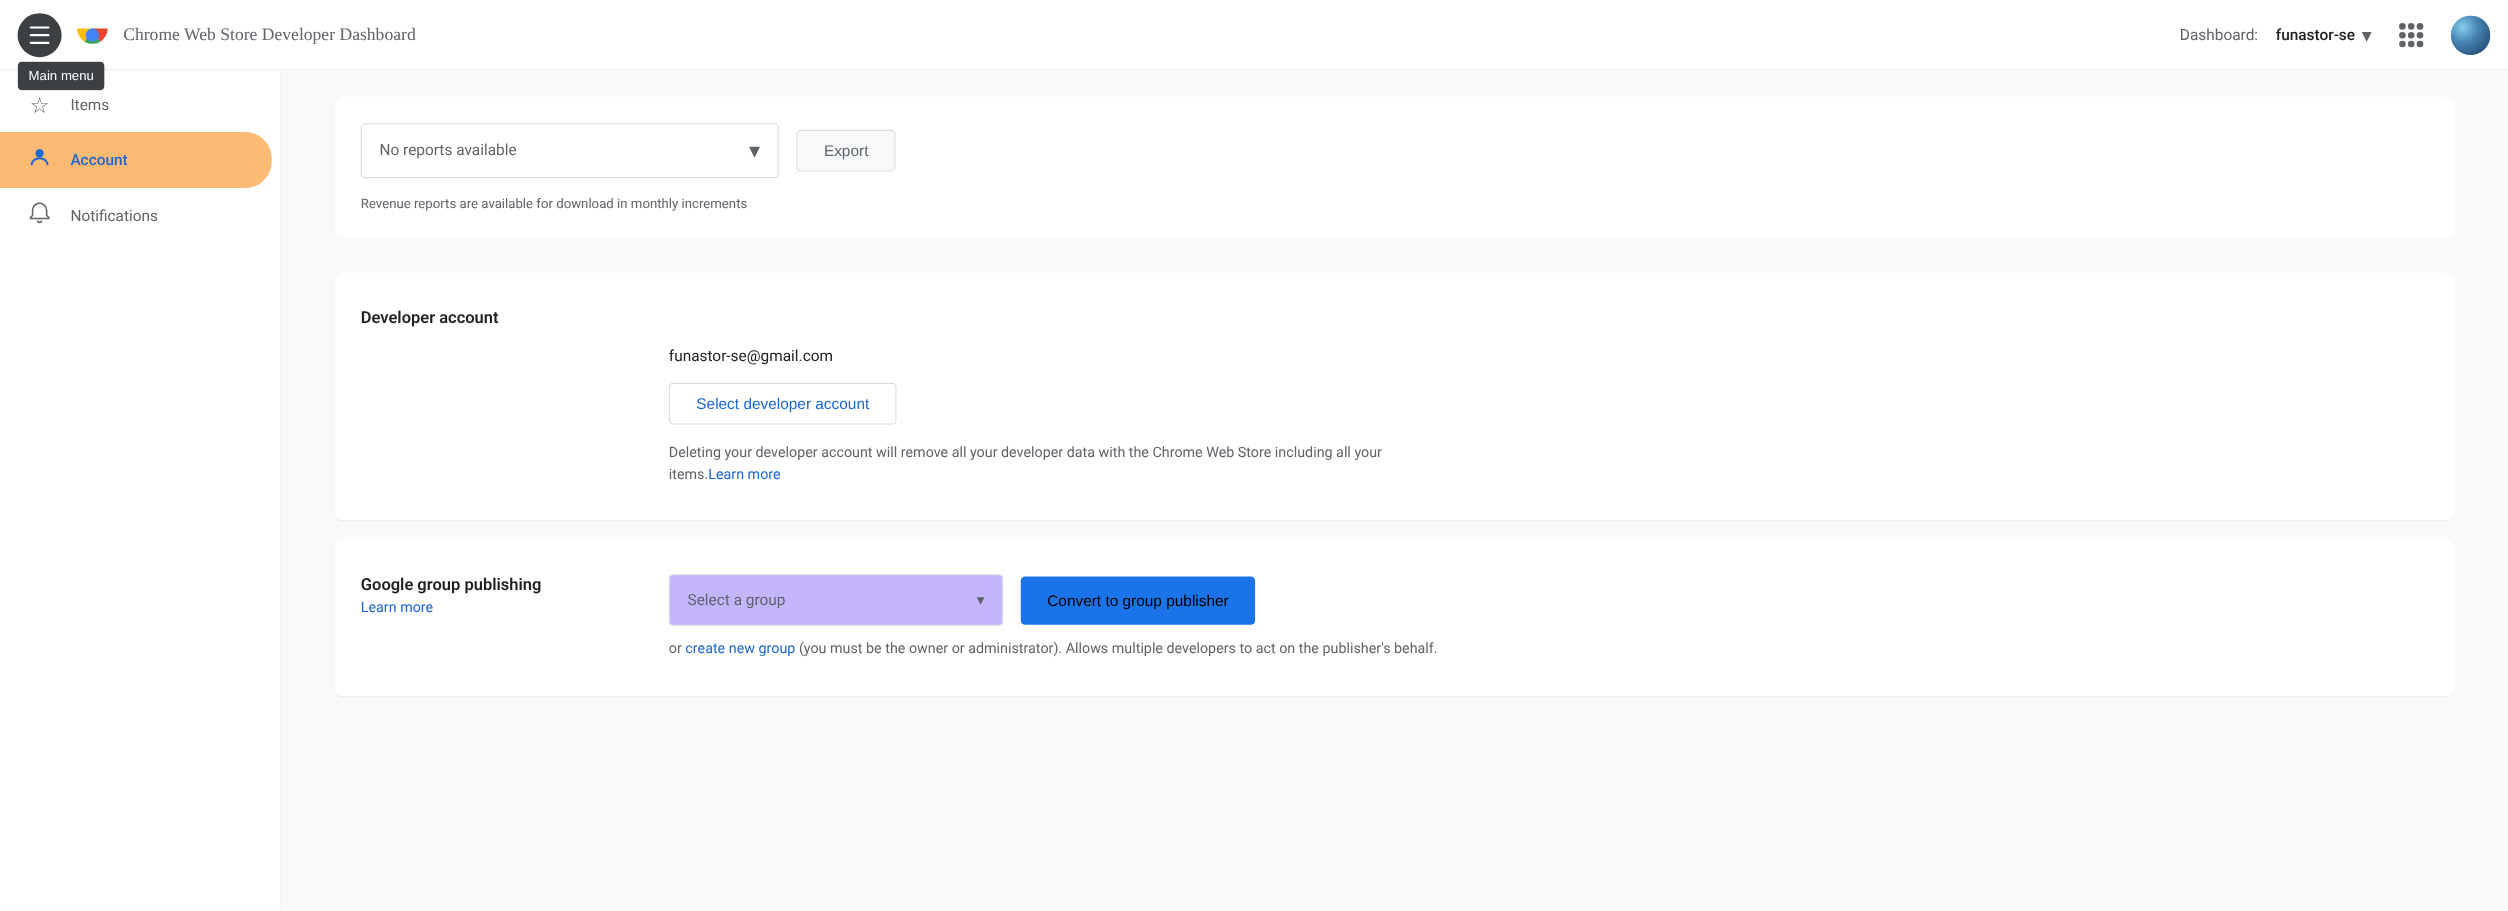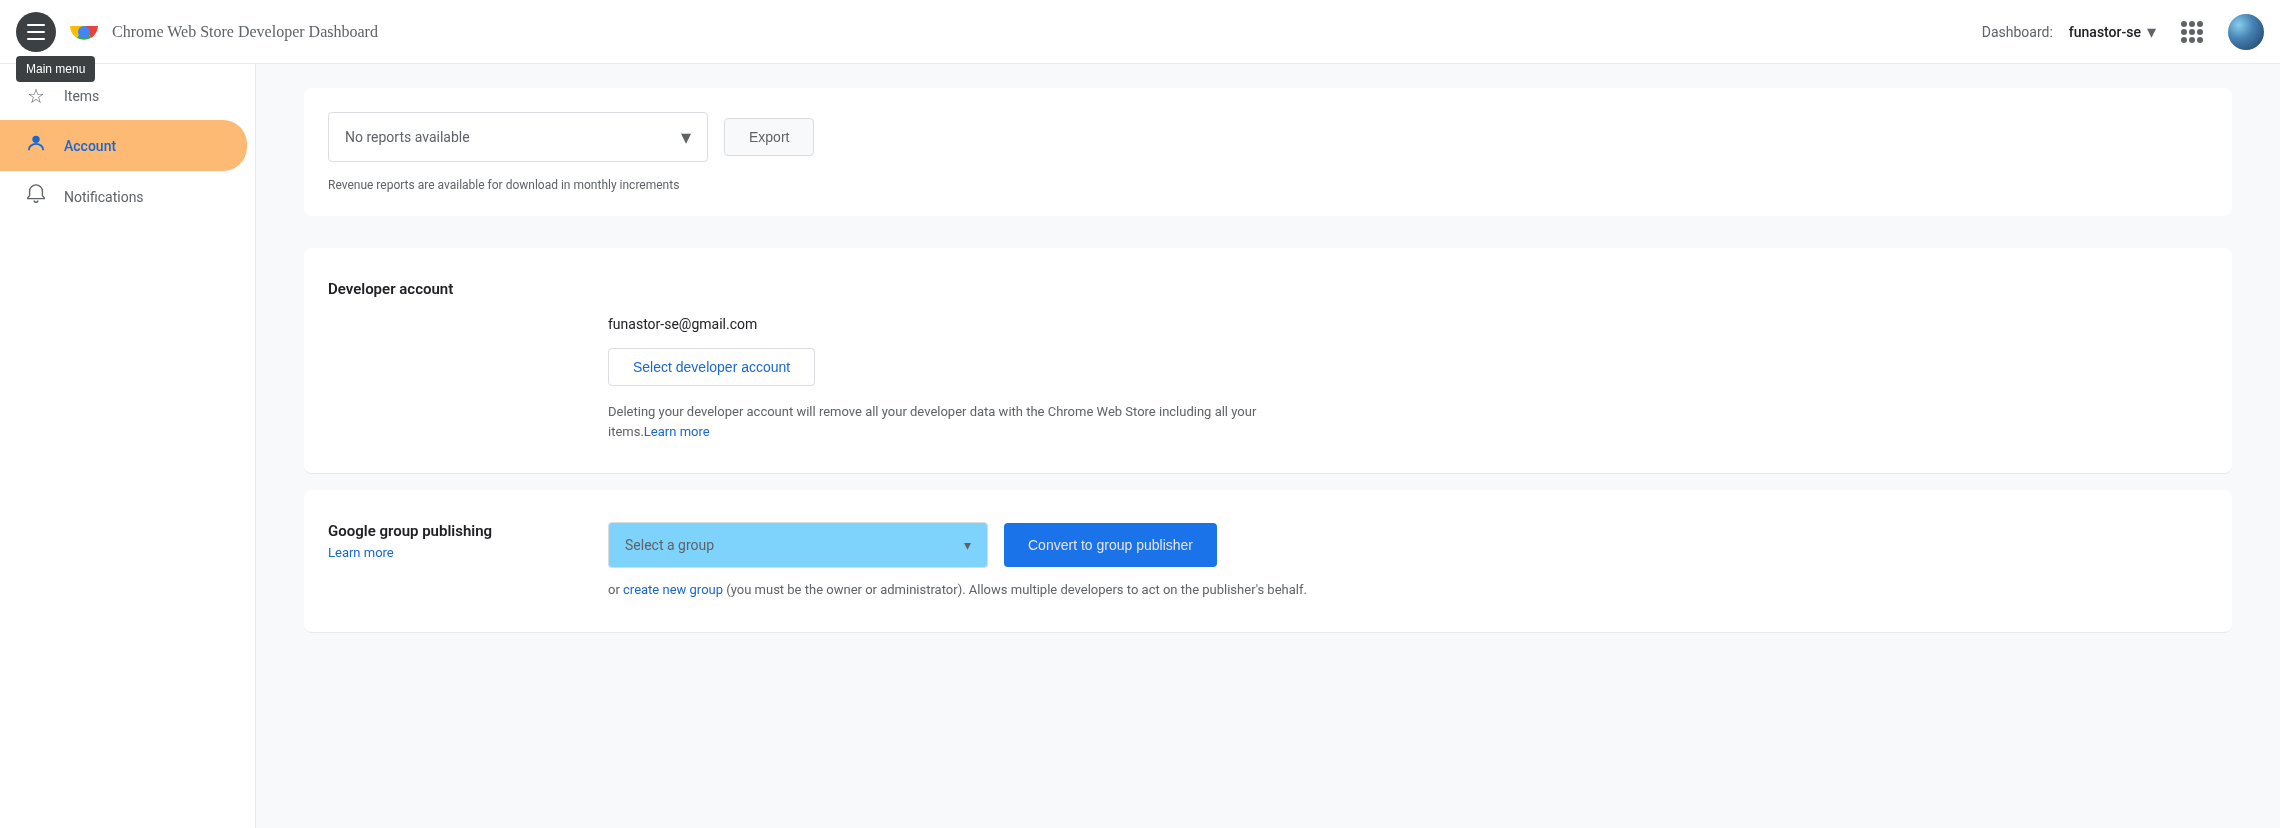--- a/index.html
+++ b/index.html
@@ -297,30 +297,30 @@
       gap: 16px;
       margin-bottom: 12px;
     }
     .group-select {
       display: flex;
       align-items: center;
       justify-content: space-between;
       border: 1px solid #dadce0;
       border-radius: 4px;
       padding: 14px 16px;
-      width: 380px;
-      cursor: pointer;
-      background: #7dd3fc;
+      width: 304px;
+      cursor: pointer;
+      background: #c4b5fd;
       font-size: 14px;
       color: #5f6368;
     }
     .convert-btn {
       padding: 14px 24px;
       background: #1a73e8;
-      color: #e5e5e5;
+      color: #000000;
       border: none;
       border-radius: 4px;
       font-size: 14px;
       font-weight: 500;
       cursor: pointer;
       white-space: nowrap;
     }
     .create-group-text {
       font-size: 13px;
       color: #5f6368;

